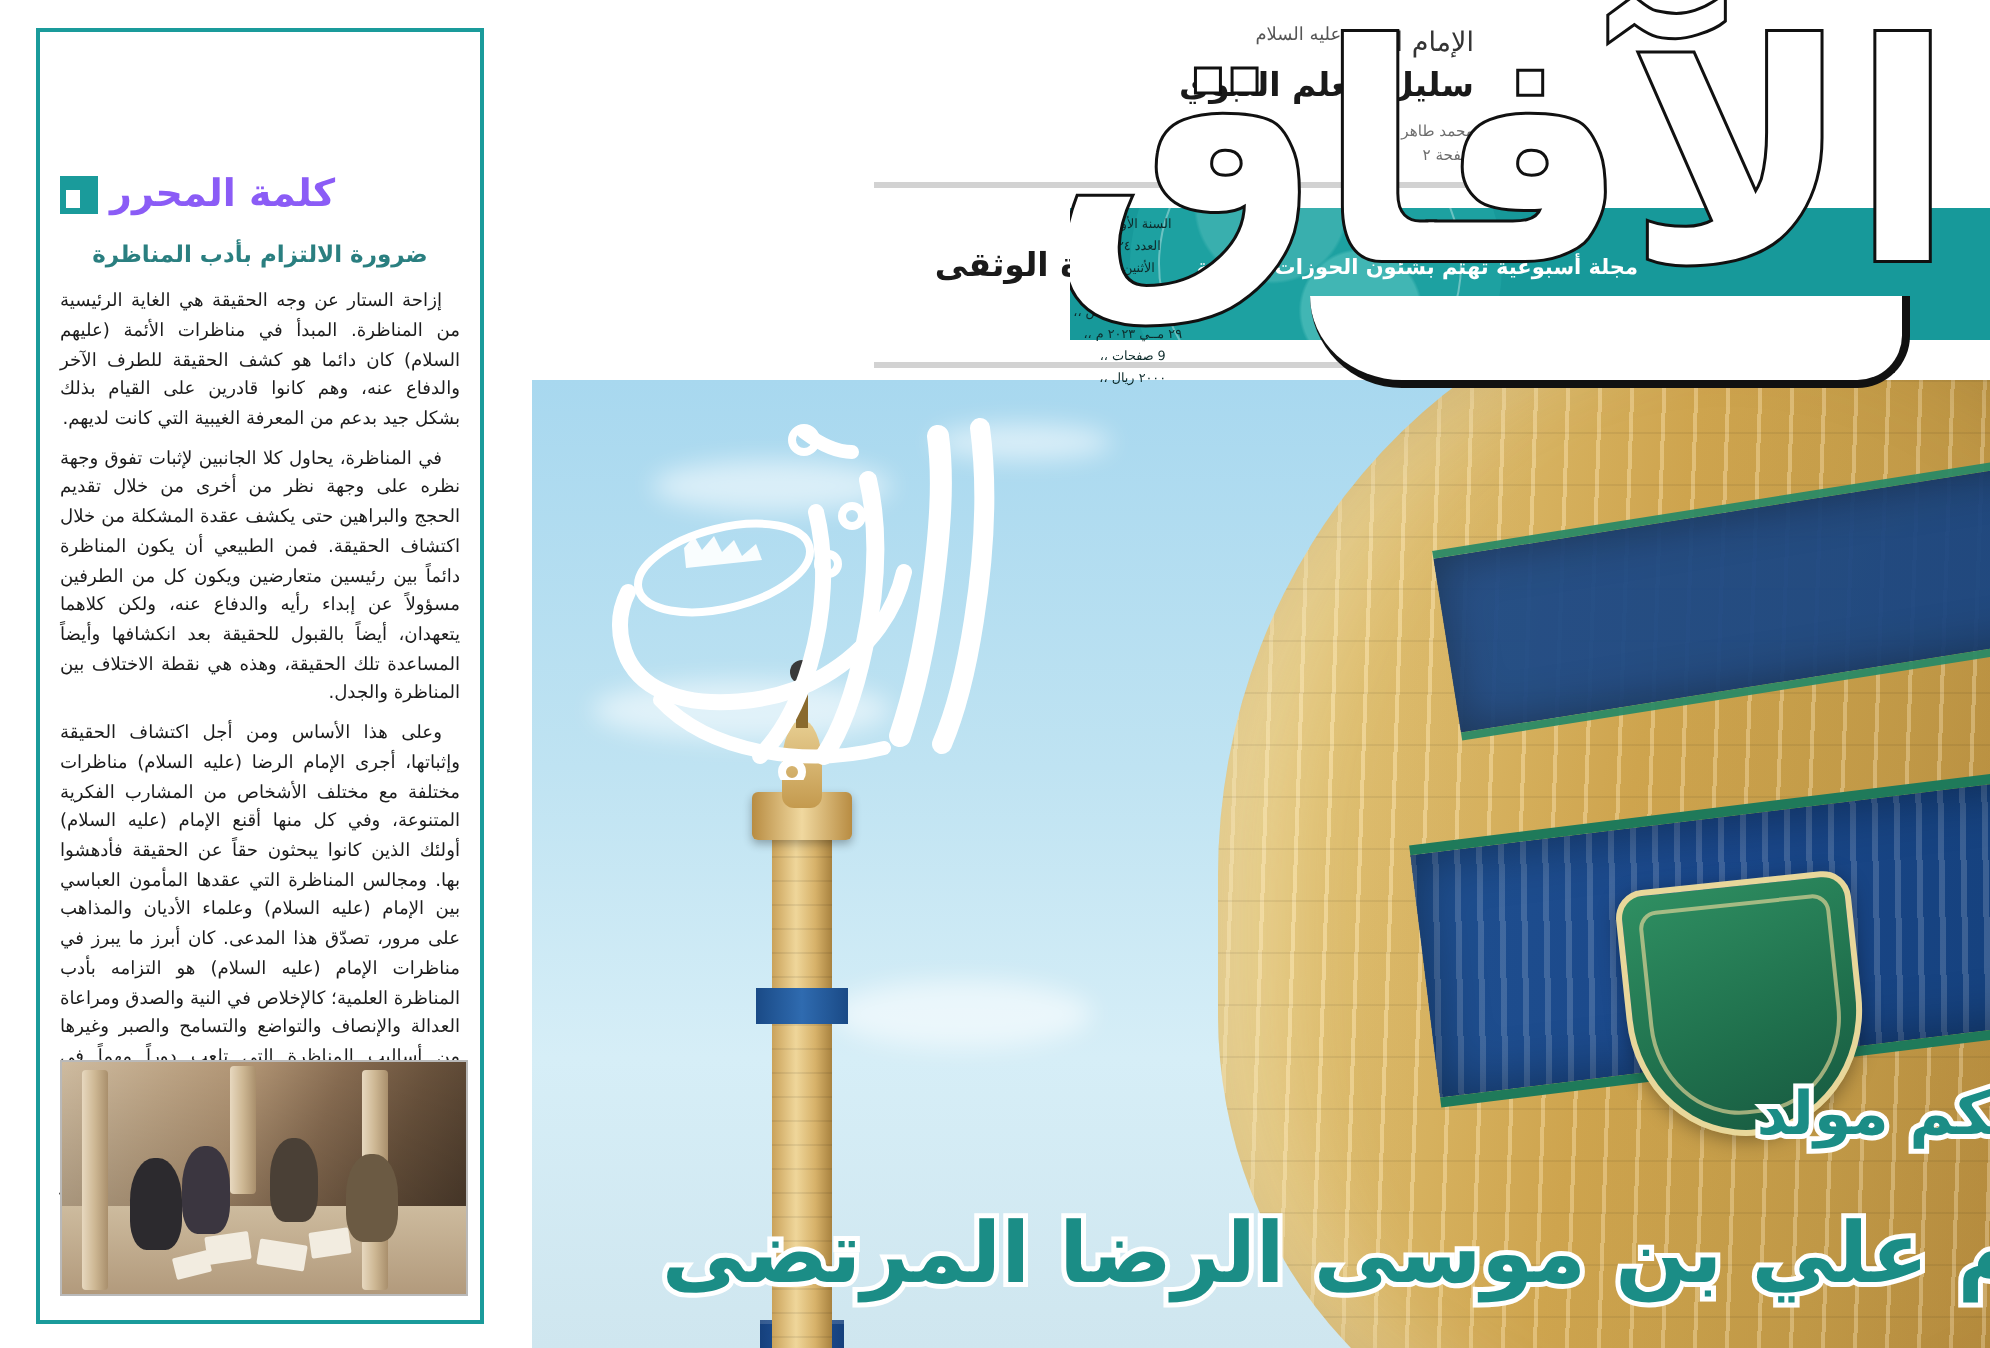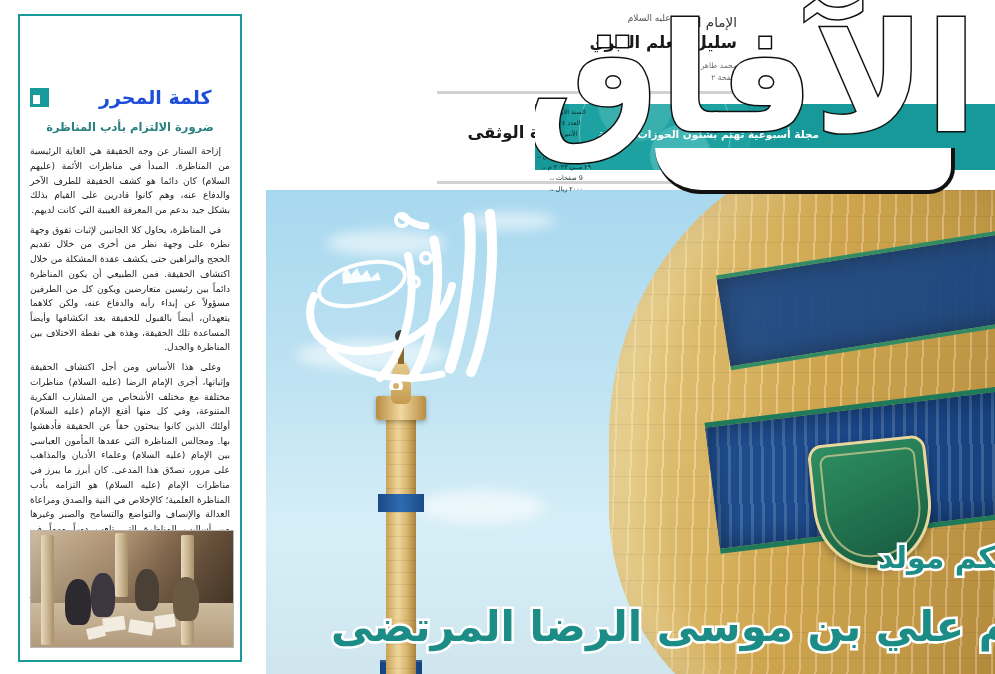--- a/index.html
+++ b/index.html
@@ -28,22 +28,22 @@
   }
   .sb-mark{
     width:19px; height:19px; background:#1a9b9b; position:relative;
     flex:0 0 auto;
   }
   .sb-mark::after{
     content:""; position:absolute; left:3px; bottom:3px;
     width:7px; height:9px; background:#ffffff;
   }
   .sb-title{
-    font-size:19px; font-weight:bold; color:#1d4ed8;
-    letter-spacing:-0.3px; line-height:1;margin-left:44px;
+    font-size:19px; font-weight:bold; color:#8b5cf6;
+    letter-spacing:-0.3px; line-height:1;
   }
   .sb-sub{
     margin-top:12px; text-align:center;
     font-size:11.5px; font-weight:bold; color:#2a7f80;
     line-height:1.4;
   }
   .sb-body{
     margin-top:9px; text-align:justify; direction:rtl;
     font-size:9.1px; line-height:1.62; color:#1c1c1c;
   }

